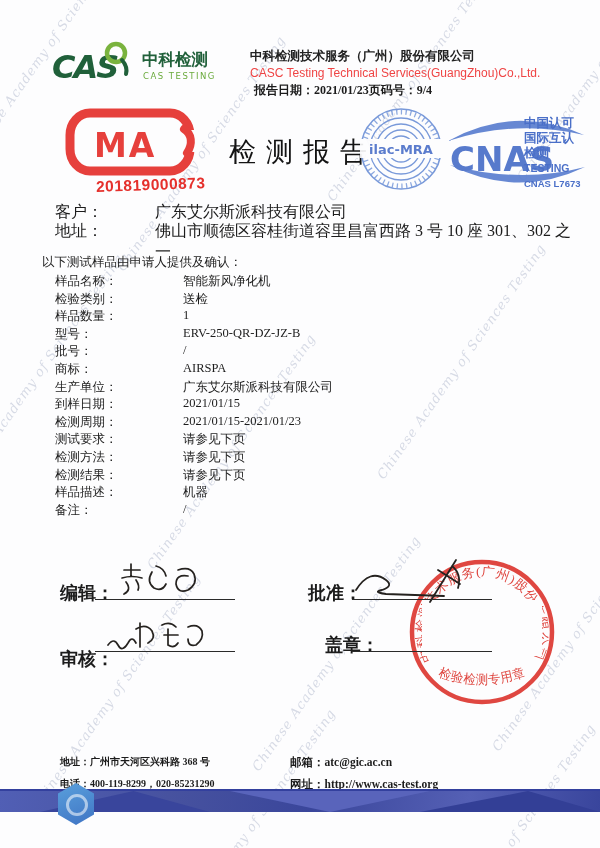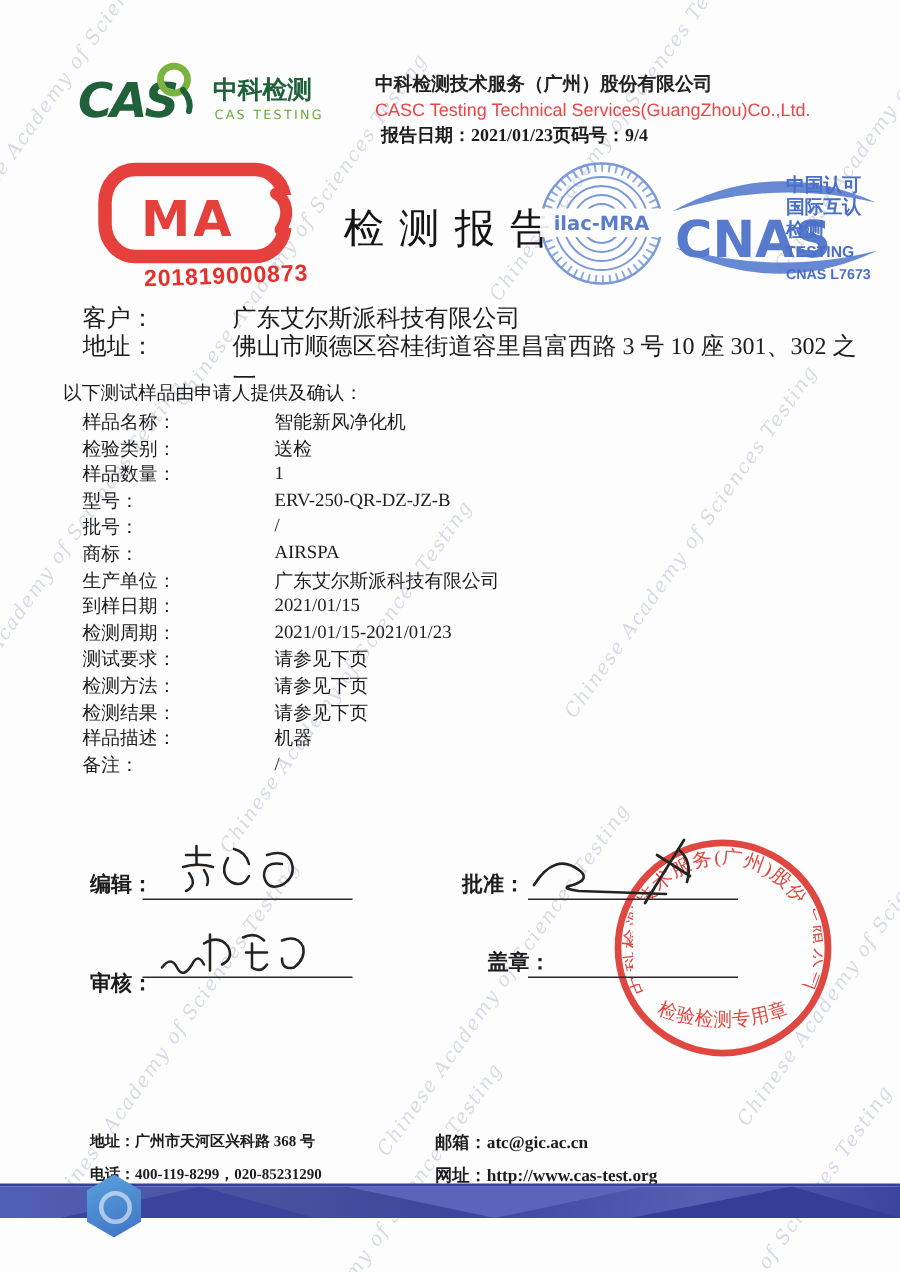--- a/index.html
+++ b/index.html
@@ -39,21 +39,21 @@
   .cnas-lines .sm{font-size:9.5px;}
   .customer-block{position:absolute;left:55px;top:202px;width:520px;}
   .customer-block .crow{position:relative;height:19px;}
   .customer-block .cval{position:absolute;left:100px;top:0;}
   .intro-line{position:absolute;left:42px;top:254px;font-size:12.5px;}
   .sample-block{position:absolute;left:55px;top:273px;width:520px;text-decoration:underline;}
   .sample-block .srow{position:relative;height:17.6px;font-size:12.5px;}
   .sample-block .slab{position:absolute;left:0;}
   .sample-block .sval{position:absolute;left:128px;}
   
-  .sig-label{position:absolute;font-size:14px;font-weight:bold;z-index:4;}
+  .sig-label{position:absolute;font-size:18px;font-weight:bold;z-index:4;}
   .sig-line{position:absolute;height:0;border-bottom:1.3px solid #2a2a2a;z-index:5;}
   .sig-svg{position:absolute;z-index:4;}
   .seal-svg{position:absolute;left:398px;top:556px;z-index:3;opacity:.93;}
   
   .footer-info{position:absolute;left:60px;top:751px;font-size:10px;font-weight:bold;line-height:22px;}
   .footer-info2{position:absolute;left:290px;top:751px;font-size:11.5px;font-weight:bold;line-height:22px;}
   .banner{position:absolute;left:0;top:789px;width:600px;height:21px;
     background:linear-gradient(100deg,#515fb5 0%,#47529f 28%,#3a469b 52%,#5560b5 78%,#39459c 100%);
     border-top:2px solid #33409e;overflow:hidden;z-index:2;}
   .tri{position:absolute;top:0;height:21px;}

